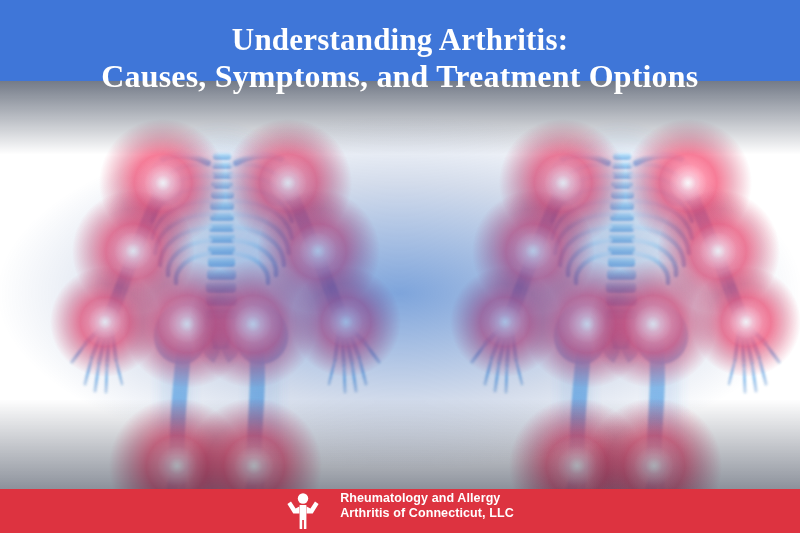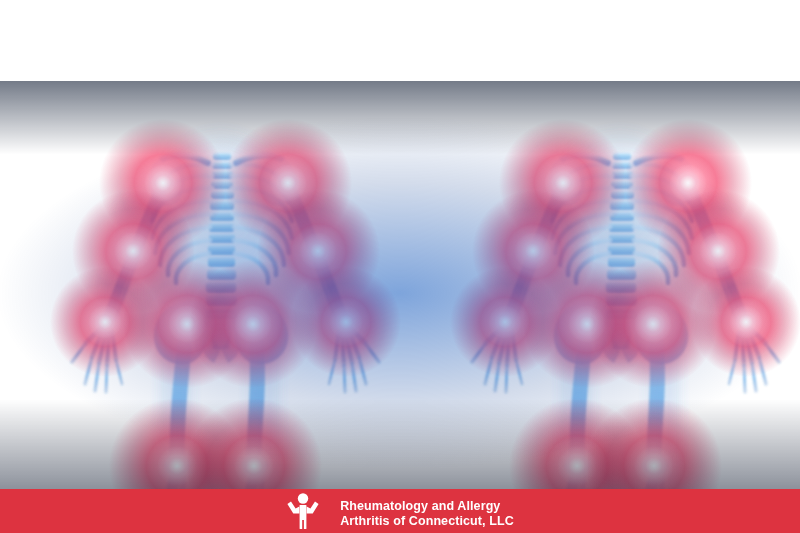--- a/index.html
+++ b/index.html
@@ -120,40 +120,46 @@
     width: 800px;
     height: 44px;
     background: #dd3340;
     z-index: 40;
     display: flex;
     align-items: center;
     justify-content: center;
   }
   #footer-brand {
     display: flex;
-    align-items: flex-end;
+    align-items: flex-start;
     gap: 20px;
     transform: translateY(-1px);
   }
   #brand-logo { width: 34px; height: 38px; display: block; }
   #brand-text {
     color: #ffffff;
     font-family: "Liberation Sans", sans-serif;
     font-weight: bold;
     font-size: 12.5px;
     line-height: 15px;
     letter-spacing: 0.1px;
   }
   #brand-text span { display: block; white-space: nowrap; }
 </style>
 </head>
 <body>
 
 <div id="poster">
 
+  <div id="header-banner">
+    <h1 id="poster-title">
+      <span class="title-line1">Understanding Arthritis:</span>
+      <span class="title-line2">Causes, Symptoms, and Treatment Options</span>
+    </h1>
+  </div>
 
   <div id="stage">
 
     <div class="skeleton-figure" id="figure-left">
       <svg class="skeleton-svg" viewBox="0 0 400 408" preserveAspectRatio="none">
         <defs>
           <linearGradient id="boneGradL" x1="0" y1="0" x2="0" y2="1">
             <stop offset="0%" stop-color="#d8efff" stop-opacity="0.92"></stop>
             <stop offset="45%" stop-color="#8fcdf5" stop-opacity="0.80"></stop>
             <stop offset="100%" stop-color="#3d8fdd" stop-opacity="0.55"></stop>

